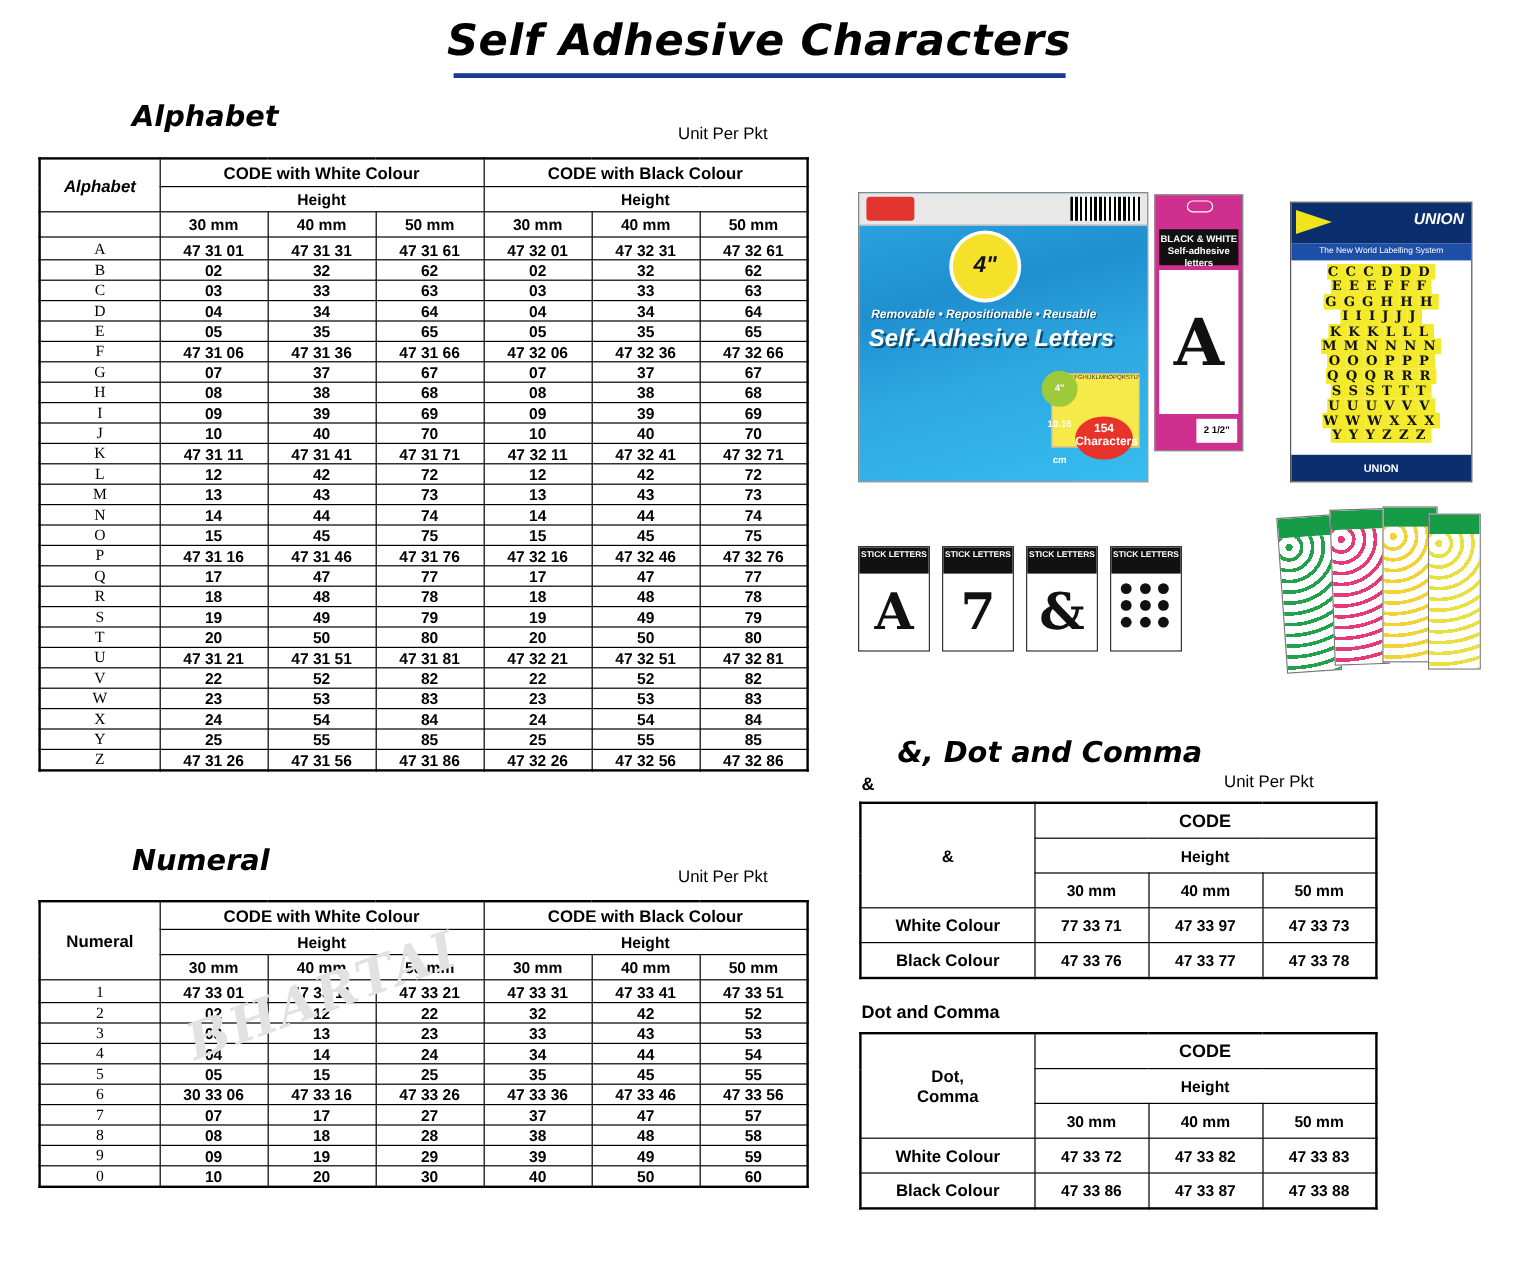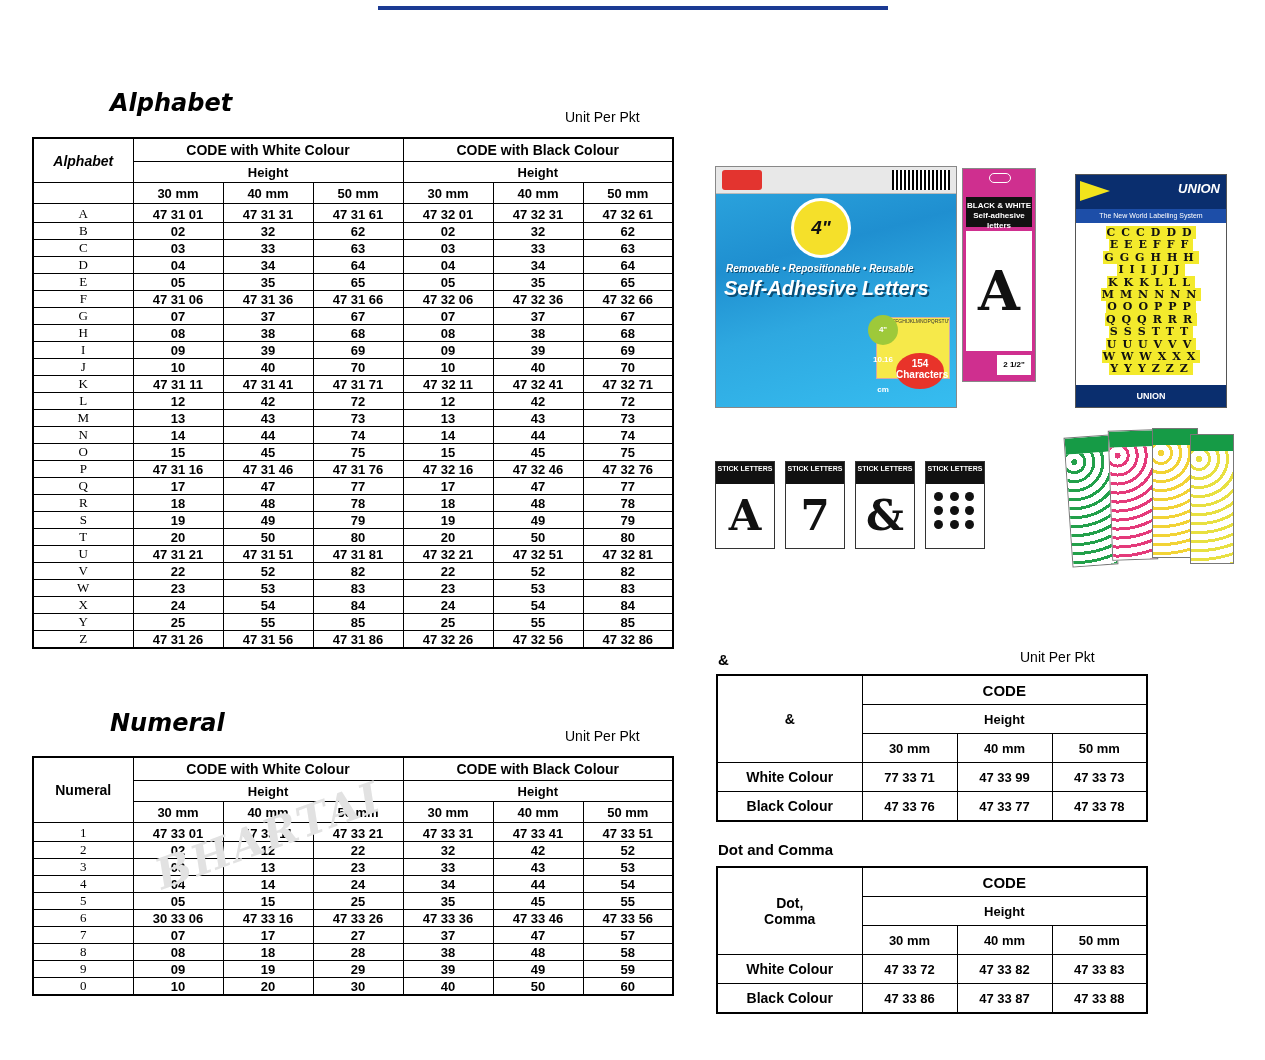--- a/index.html
+++ b/index.html
@@ -249,20 +249,21 @@
     font-family:"DejaVu Serif", serif;
     letter-spacing:2px;
     pointer-events:none;
   }
 </style>
 </head>
 <body>
 
 <div class="page">
 
+  <div class="title">Self Adhesive Characters</div>
   <div class="title-rule"></div>
 
   <div style="position:absolute;left:110px;top:83px;" class="sec-head">Alphabet</div>
   <div style="position:absolute;left:565px;top:103px;" class="unit-pkt">Unit Per Pkt</div>
 
   <div style="position:absolute;left:32px;top:131px;">
     <table class="tbl" style="width:640px;">
       <colgroup>
         <col style="width:100px">
         <col style="width:90px">
@@ -749,20 +750,21 @@
     <div class="dp" style="left:84px;top:2px;">
       <div class="cap" style="background:#169b46;"></div>
       <div class="field" style="background:repeating-radial-gradient(circle at 8px 8px,#f2d335 0 3px,#fff 3px 9px);"></div>
     </div>
     <div class="dp" style="left:122px;top:8px;width:42px;">
       <div class="cap" style="background:#169b46;"></div>
       <div class="field" style="background:repeating-radial-gradient(circle at 8px 8px,#e8e040 0 3px,#fff 3px 9px);"></div>
     </div>
   </div>
 
+  <div style="position:absolute;left:748px;top:613px;" class="sec-head" style2="">&amp;, Dot and Comma</div>
   <div style="position:absolute;left:718px;top:645px;font-weight:bold;font-size:15px;">&amp;</div>
   <div style="position:absolute;left:1020px;top:643px;" class="unit-pkt">Unit Per Pkt</div>
 
   <div style="position:absolute;left:716px;top:668px;">
     <table class="rt" style="width:430px;">
       <colgroup>
         <col style="width:145px">
           <col style="width:95px">
           <col style="width:95px">
           <col style="width:95px">
@@ -776,21 +778,21 @@
           <td colspan="3">Height</td>
         </tr>
         <tr>
           <td>30 mm</td>
           <td>40 mm</td>
           <td>50 mm</td>
         </tr>
         <tr>
           <td class="lbl">White Colour</td>
           <td>77 33 71</td>
-          <td>47 33 99</td>
+          <td>47 33 97</td>
           <td>47 33 73</td>
         </tr>
         <tr>
           <td class="lbl">Black Colour</td>
           <td>47 33 76</td>
           <td>47 33 77</td>
           <td>47 33 78</td>
         </tr>
       </tbody>
     </table>

